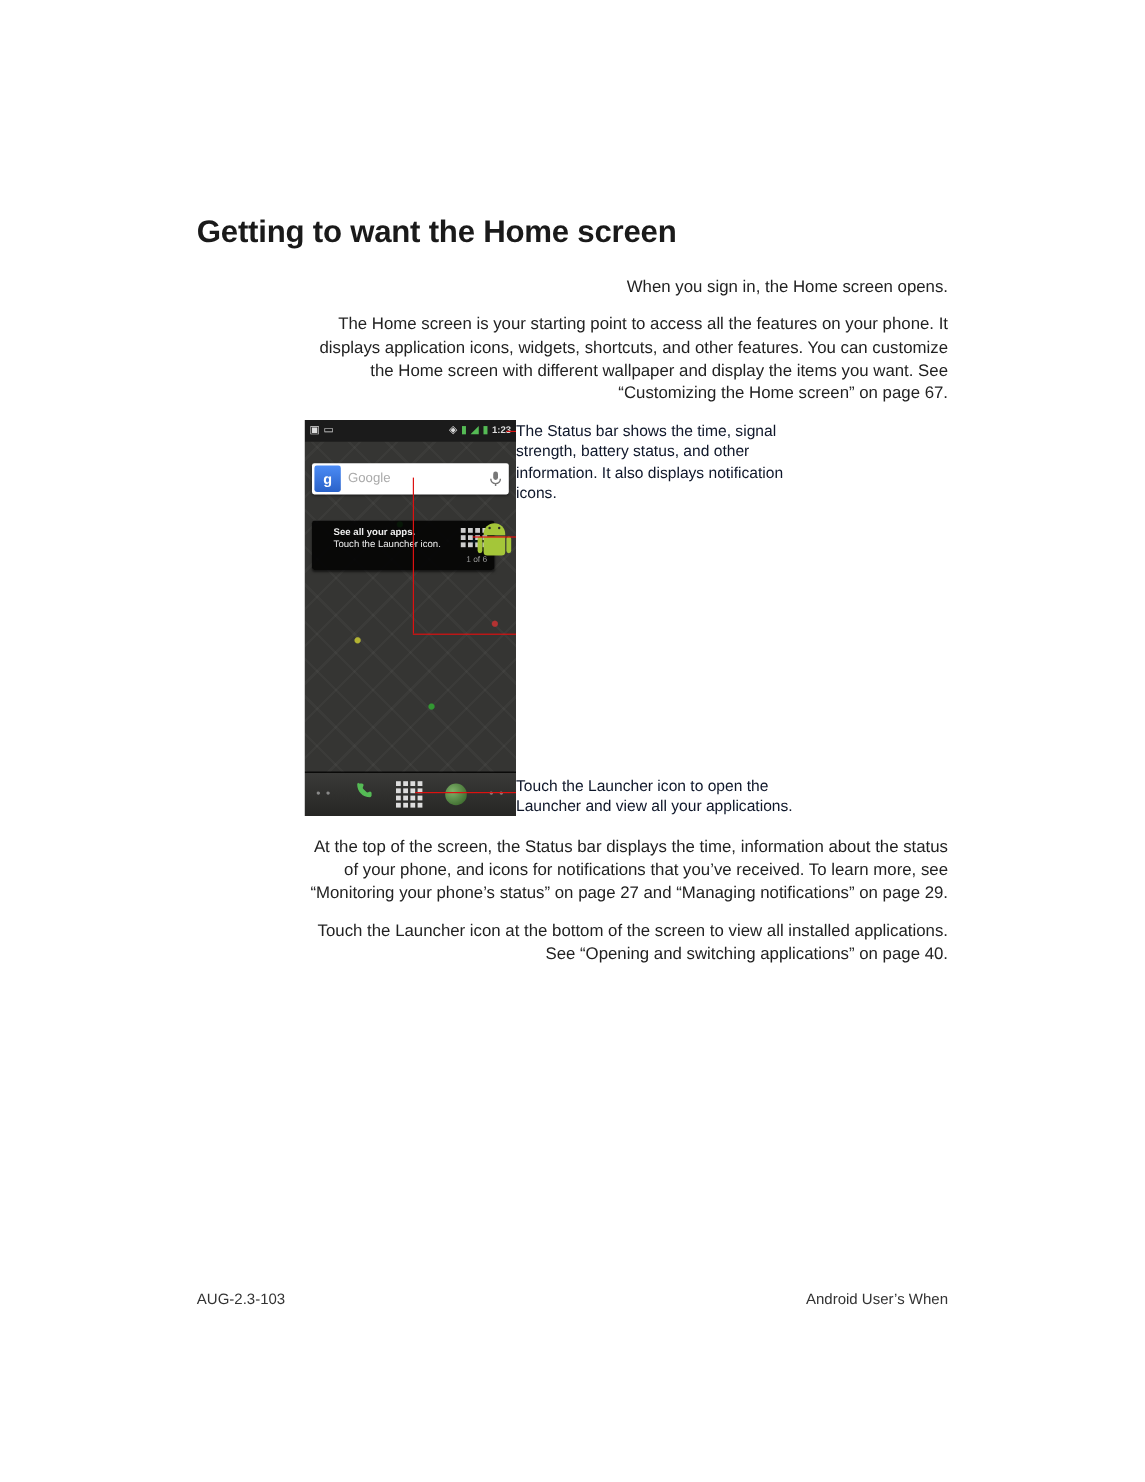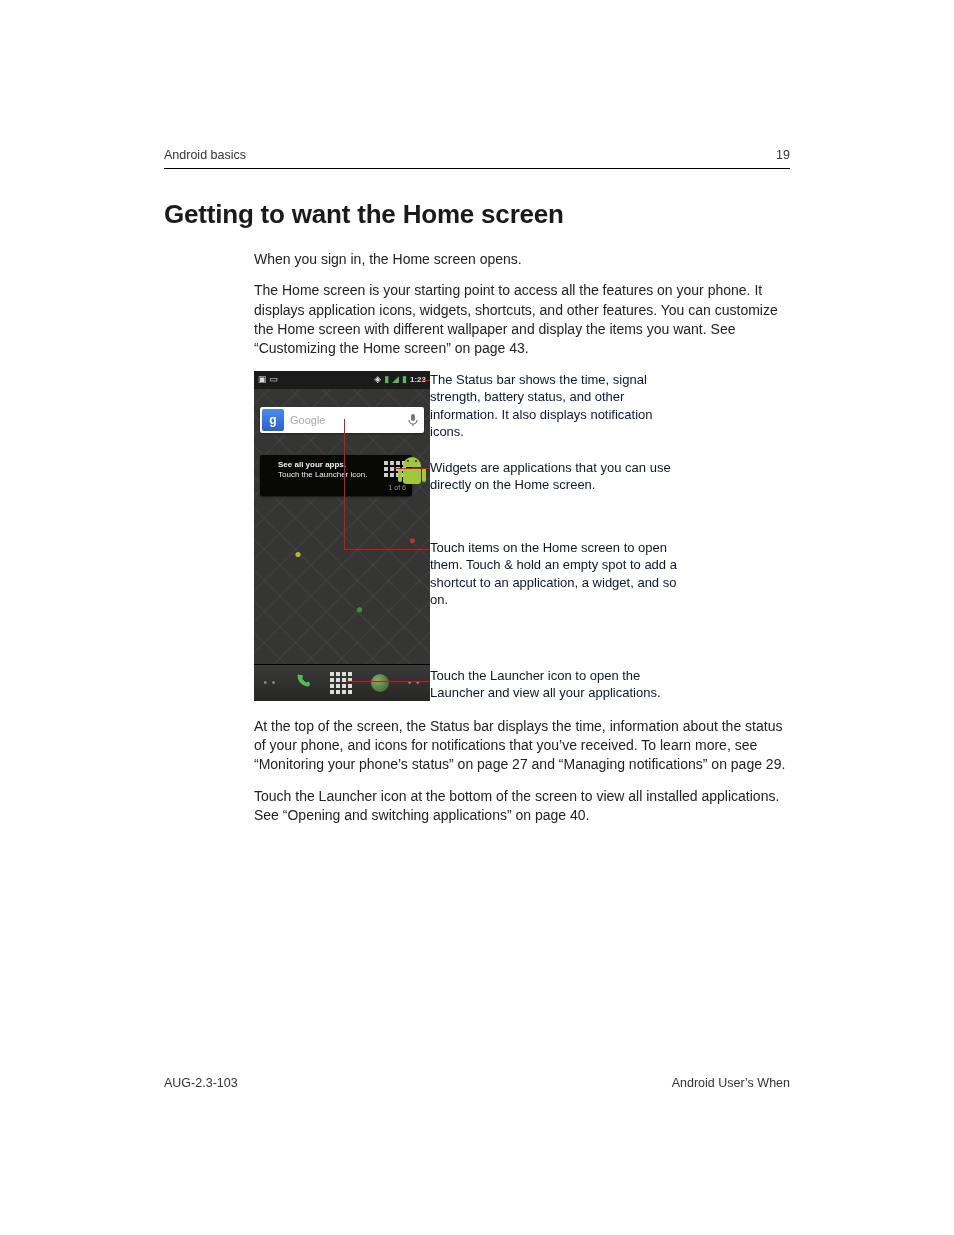--- a/index.html
+++ b/index.html
@@ -29,21 +29,21 @@
     font-weight: 700;
     letter-spacing: -0.2px;
     margin: 30px 0 20px 0;
   }
   .body-block {
     margin-left: 90px;
     font-size: 14px;
     line-height: 1.38;
     color: #222;
   }
-  .body-block p { margin: 0 0 12px 0; }
+  .body-block p { margin: 0 0 12px 0; text-align: right; }
 
   .figure-row {
     display: flex;
     margin-left: 90px;
     margin-bottom: 16px;
     align-items: stretch;
   }
 
   
   .phone {
@@ -187,30 +187,26 @@
     left:164px; right:164px; bottom:145px;
     display:flex; justify-content:space-between;
     font-size:12.5px; color:#333;text-align:right;
   }
 </style>
 </head>
 <body>
 
 <div class="page">
 
-  <div class="running-head">
-    <span>Android basics</span>
-    <span>19</span>
-  </div>
 
   <h1 class="title">Getting to want the Home screen</h1>
 
   <div class="body-block">
     <p>When you sign in, the Home screen opens.</p>
-    <p>The Home screen is your starting point to access all the features on your phone. It displays application icons, widgets, shortcuts, and other features. You can customize the Home screen with different wallpaper and display the items you want. See “Customizing the Home screen” on page 43.</p>
+    <p>The Home screen is your starting point to access all the features on your phone. It displays application icons, widgets, shortcuts, and other features. You can customize the Home screen with different wallpaper and display the items you want. See “Customizing the Home screen” on page 67.</p>
   </div>
 
   <div class="figure-row">
 
     <div class="phone">
       <div class="texture"></div>
 
       <div class="statusbar">
         <span class="glyph">▣</span>
         <span class="glyph">▭</span>
@@ -291,22 +287,20 @@
 
       <div class="leader" style="top:9px; left:168px; width:8px;"></div>
       <div class="leader" style="top:97px; left:140px; width:36px;"></div>
       <div class="leader v" style="top:48px; left:90px; height:130px;"></div>
       <div class="leader" style="top:178px; left:90px; width:86px;"></div>
       <div class="leader" style="top:310px; left:92px; width:84px;"></div>
     </div>
 
     <div class="callouts">
       <div class="c" style="top:0">The Status bar shows the time, signal strength, battery status, and other information. It also displays notification icons.</div>
-      <div class="c" style="top:88px">Widgets are applications that you can use directly on the Home screen.</div>
-      <div class="c" style="top:168px">Touch items on the Home screen to open them. Touch &amp; hold an empty spot to add a shortcut to an application, a widget, and so on.</div>
       <div class="c" style="top:296px">Touch the Launcher icon to open the Launcher and view all your applications.</div>
     </div>
   </div>
 
   <div class="body-block">
     <p>At the top of the screen, the Status bar displays the time, information about the status of your phone, and icons for notifications that you’ve received. To learn more, see “Monitoring your phone’s status” on page 27 and “Managing notifications” on page 29.</p>
     <p>Touch the Launcher icon at the bottom of the screen to view all installed applications. See “Opening and switching applications” on page 40.</p>
   </div>
 
   <div class="footer">

